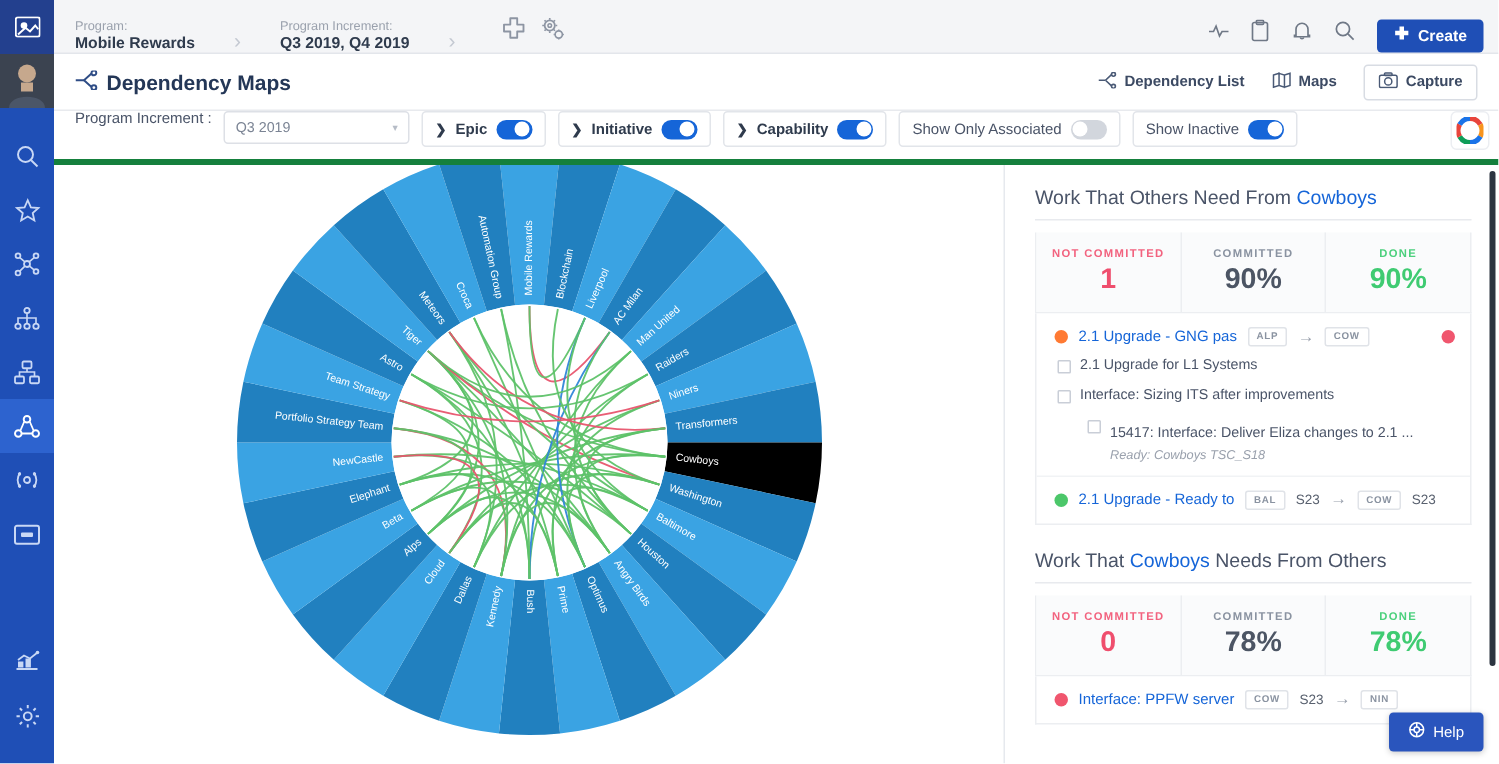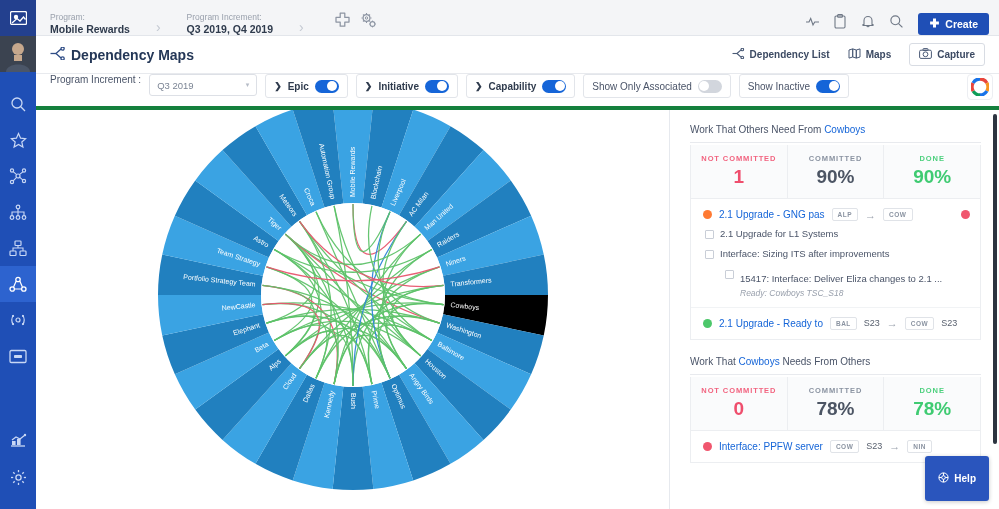--- a/index.html
+++ b/index.html
@@ -87,21 +87,21 @@
   .head-action.boxed { border: 1px solid #d8dce3; border-radius: 3px; padding: 4px 9px; }
 
   
   .filterbar {
     height: 36px; background: #fff; border-bottom: 4px solid #15803d;
     display: flex; align-items: flex-start; padding: 0 6px 0 14px; gap: 8px;
     flex: 0 0 36px;
   }
   .pi-label { font-size: 10px; color: #4a5468; white-space: nowrap; }
   .pi-select {
-    width: 108px; height: 22px; border: 1px solid #dde0e6; border-radius: 3px;
+    width: 124px; height: 22px; border: 1px solid #dde0e6; border-radius: 3px;
     display: flex; align-items: center; padding: 0 7px;
     font-size: 9.5px; color: #7b8494; cursor: pointer;
   }
   .pi-select .caret { margin-left: auto; color: #b6bcc7; font-size: 7px; }
   .chip {
     height: 24px; border: 1px solid #e2e5ea; border-radius: 3px;
     display: flex; align-items: center; gap: 6px; padding: 0 8px;
     font-size: 10px; color: #2f3b4d; font-weight: bold; cursor: pointer;
     background: #fff; white-space: nowrap;
   }
@@ -132,22 +132,22 @@
   .panel {
     width: 330px; flex: 0 0 330px;
     border-left: 1px solid #e6e9ee;
     background: #fff; position: relative;
     padding: 14px 18px 0 20px;
     overflow: hidden;
   }
   .panel-scroll { position: absolute; right: 2px; top: 4px; width: 4px; height: 330px;
      background: #2c3440; border-radius: 2px; }
   .section-title {
-    font-size: 10px; color: #4a5468; padding-bottom: 7px;
-    border-bottom: 1px solid #e8eaee; margin-bottom: 2px;
+    font-size: 13px; color: #4a5468; padding-bottom: 7px;
+    border-bottom: 1px solid #e8eaee; margin-bottom: 8px;
   }
   .section-title .hl { color: #1565d8; }
   .stats { display: flex; border: 1px solid #eceef1; border-top: none; }
   .stat { flex: 1; text-align: center; padding: 9px 0 10px; background: #fafbfc; }
   .stat + .stat { border-left: 1px solid #eceef1; }
   .stat-label { font-size: 7.5px; letter-spacing: 0.9px; font-weight: bold; color: #8a93a1; }
   .stat-value { font-size: 19px; font-weight: bold; margin-top: 3px; color: #4c5564; }
   .stat.nc .stat-label { color: #f2637f; }
   .stat.nc .stat-value { color: #ef4e6d; }
   .stat.done .stat-label { color: #4cd07d; }
@@ -171,22 +171,22 @@
     width: 9px; height: 9px; border: 1px solid #c9ced7; border-radius: 1px;
     flex: 0 0 9px; margin-top: 2px; background: #fff;
   }
   .subtitle { font-size: 9.5px; color: #4a5468; line-height: 1.35; }
   .sprint-note { font-size: 8.5px; color: #9aa1ad; font-style: italic; margin-top: 2px; }
   .mini-dot { width: 9px; height: 9px; border-radius: 50%; flex: 0 0 9px; margin-left: auto; }
   .section-gap { height: 16px; }
 
   .help-btn {
     position: absolute; right: 10px; bottom: 8px;
-    background: #2a55bd; color: #fff; font-size: 10px; font-weight: bold;
-    border-radius: 3px; padding: 16px 13px;
+    background: #2a55bd; color: #fff; font-size: 10px; font-weight: normal;
+    border-radius: 3px; padding: 6px 13px;
     display: flex; align-items: center; gap: 5px; cursor: pointer;
     box-shadow: 0 1px 4px rgba(0,0,0,.22);
   }
   .chord-label { font-size: 7px; fill: #ffffff; font-family: "Liberation Sans", sans-serif; }
 </style>
 </head>
 <body>
 
 <div class="app">
 

